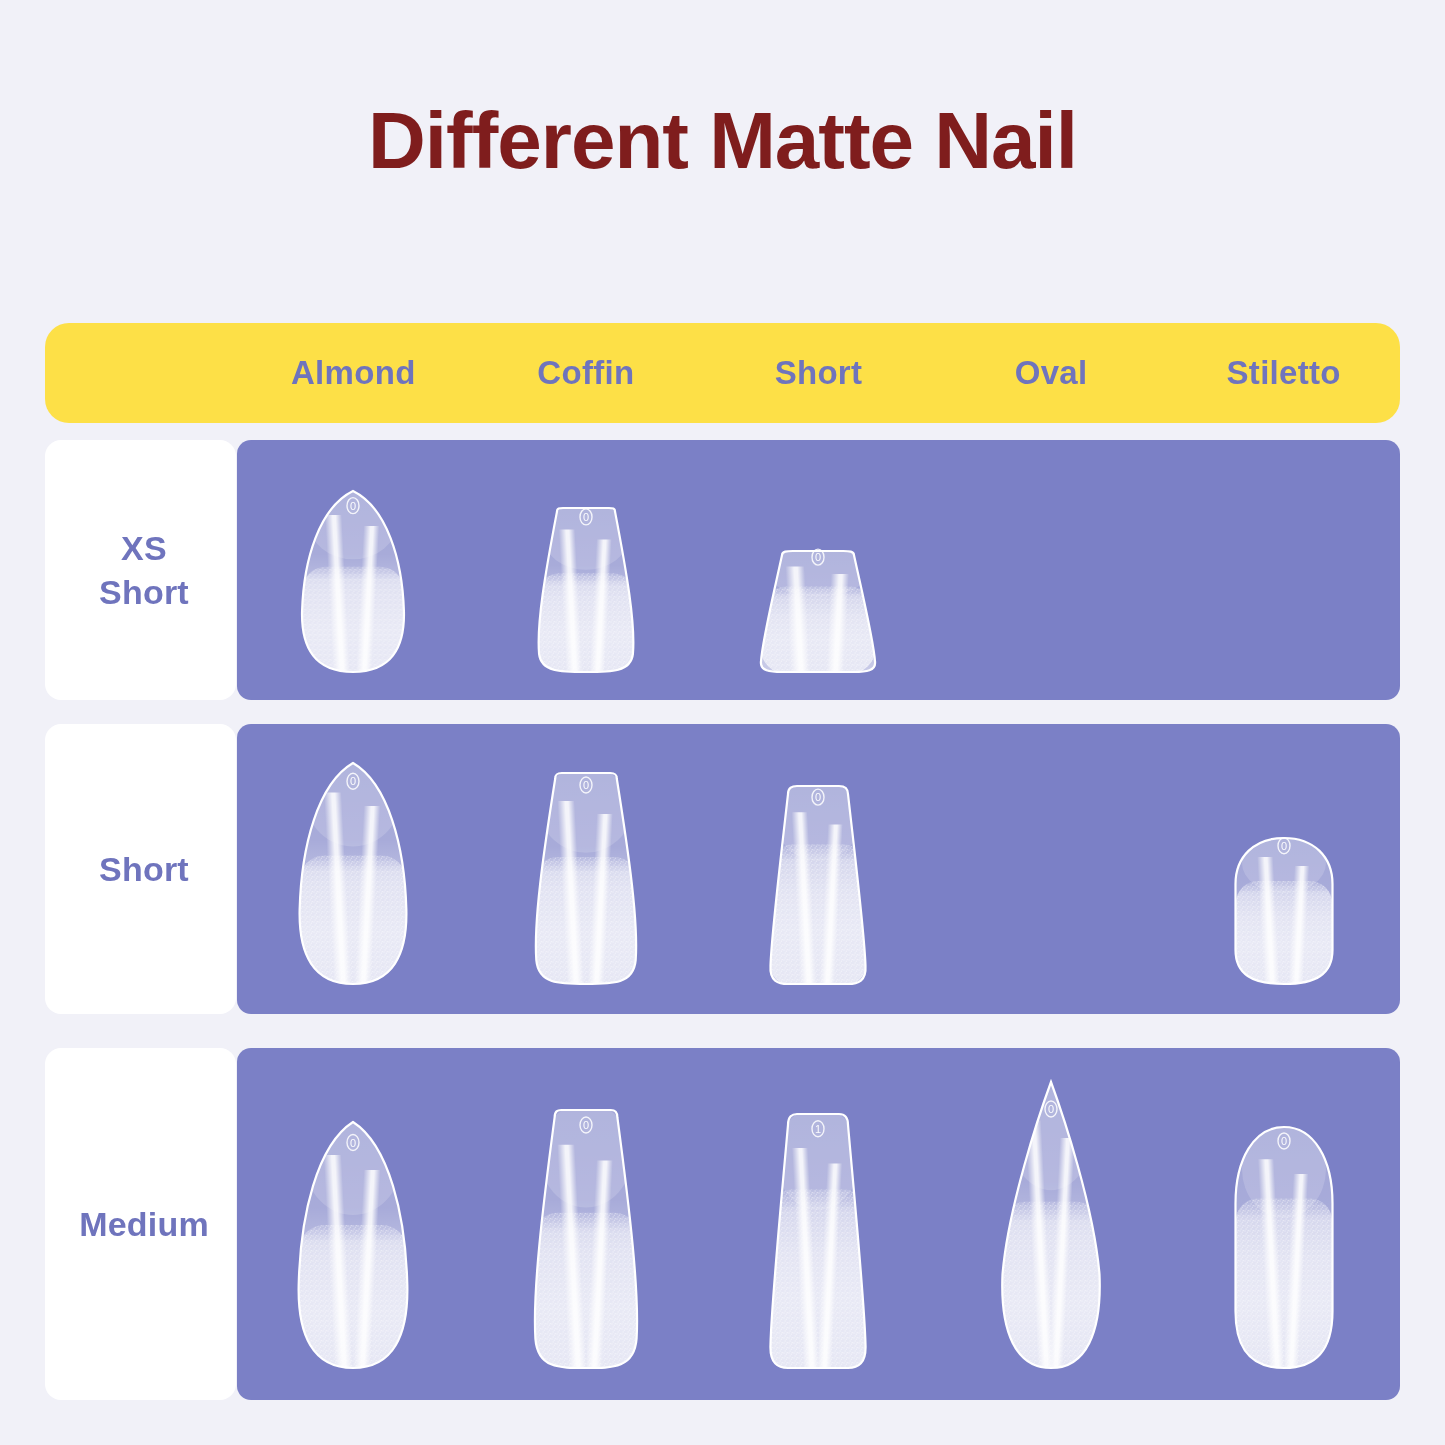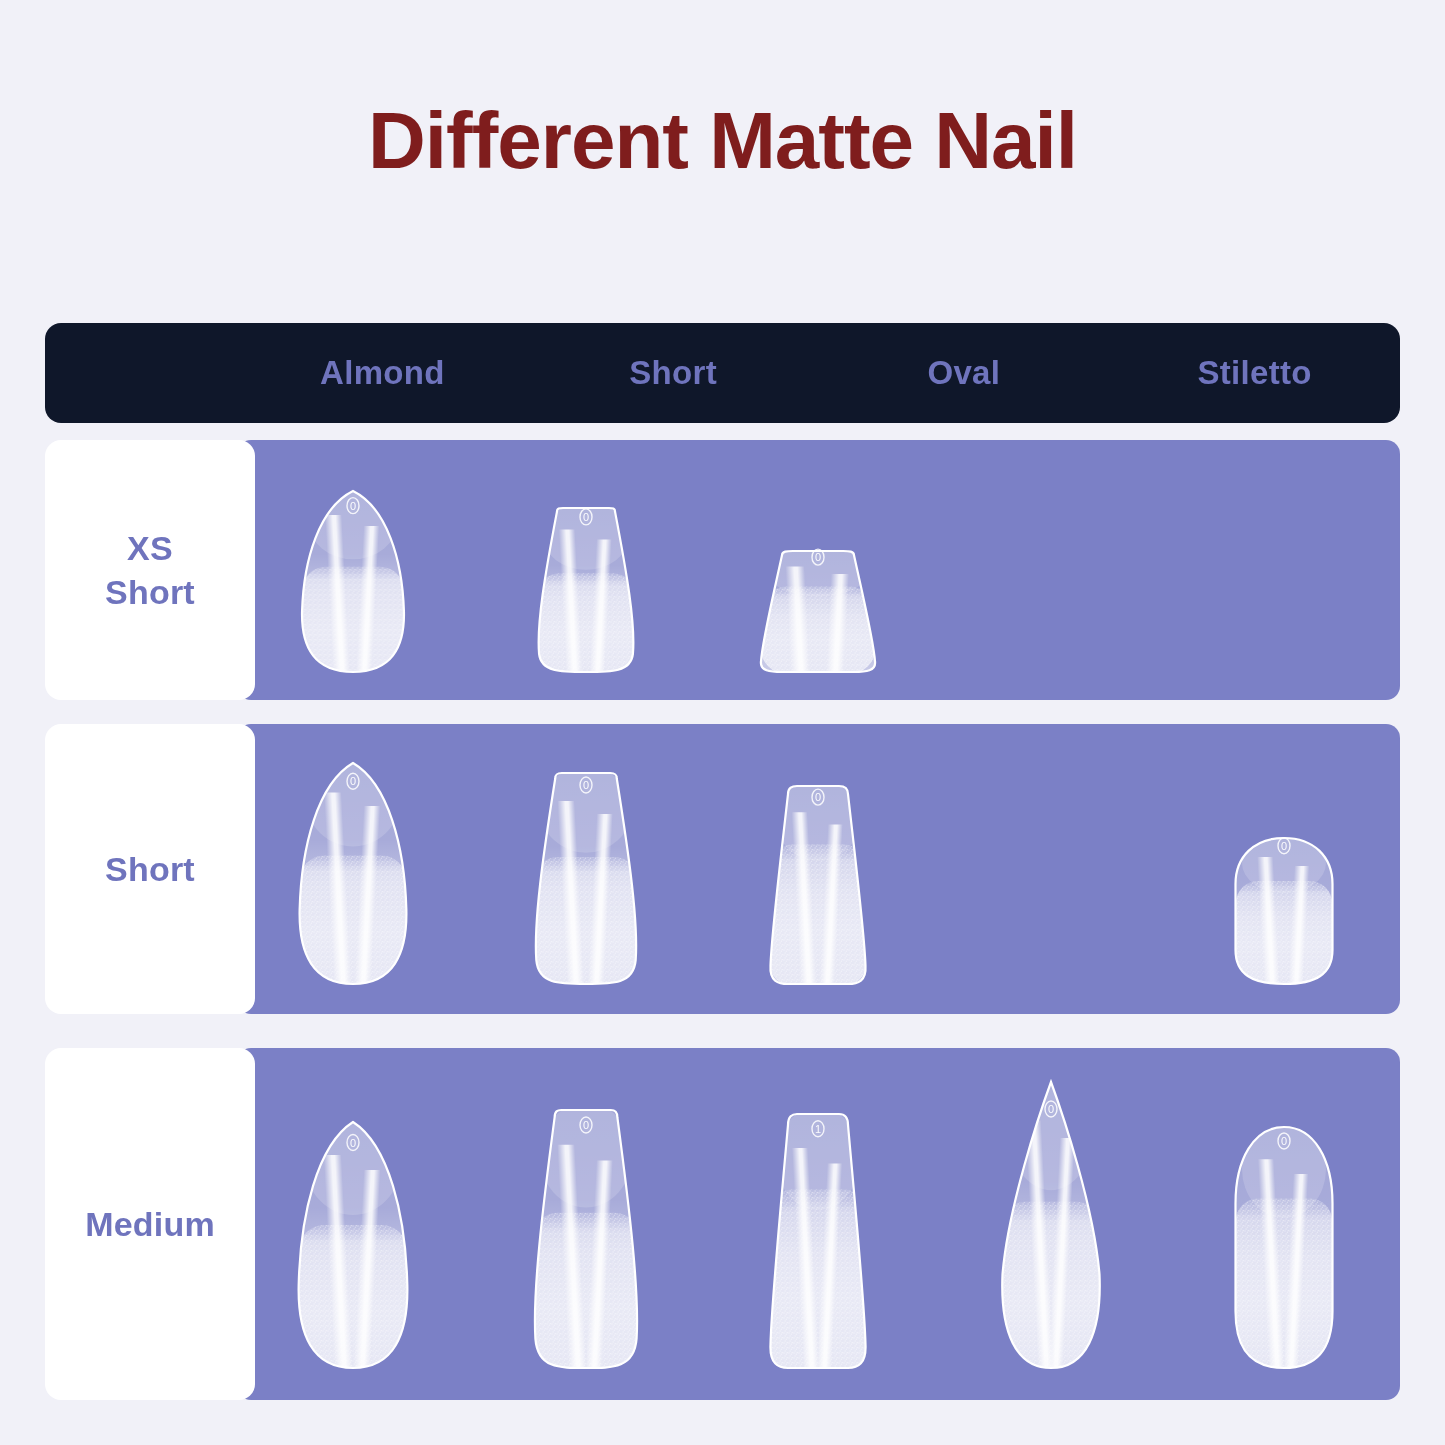--- a/index.html
+++ b/index.html
@@ -20,22 +20,22 @@
     font-weight:bold;
     line-height:1.16;
     letter-spacing:-1px;
   }
   .title .line{display:block;}
 
   
   .header-panel{
     position:absolute;left:45px;top:323px;
     width:1355px;height:100px;
-    background:#0f172a;
-    border-radius:16px;
+    background:#fde047;
+    border-radius:24px;
     display:flex;
     align-items:center;
     justify-content:flex-end;
   }
   .header-spacer{width:192px;flex:0 0 192px;}
   .header-cols{flex:1 1 auto;display:flex;}
   .header-cell{
     flex:1 1 0;
     text-align:center;
     color:#6f74bd;
@@ -50,25 +50,26 @@
     border-radius:16px;
     overflow:visible;
   }
   .row .band{
     position:absolute;left:192px;top:0;right:0;bottom:0;
     background:#7b80c6;
     border-radius:14px;
   }
   .row .label-card{
     position:absolute;left:0;top:0;
-    width:210px;height:100%;
+    width:184px;height:100%;
     background:#ffffff;
     border-radius:16px;
     display:flex;align-items:center;justify-content:center;
     z-index:3;
+    padding-left:7px;
   }
   .row .label-text{
     color:#6f74bd;
     font-size:34px;
     font-weight:bold;
     text-align:center;
     line-height:1.3;
     letter-spacing:.2px;
   }
   .row .cells{
@@ -101,20 +102,21 @@
 <div class="page">
 
   <div class="title">
     <span class="line">Different Matte Nail</span>
   </div>
 
   <div class="header-panel">
     <div class="header-spacer"></div>
     <div class="header-cols" id="header-cols">
         <div class="header-cell">Almond</div>
+        <div class="header-cell">Coffin</div>
         <div class="header-cell">Short</div>
         <div class="header-cell">Oval</div>
         <div class="header-cell">Stiletto</div>
       </div>
   </div>
 
   <div class="row" id="row-xs">
     <div class="band"></div>
     <div class="cells">
         <div class="cell">

